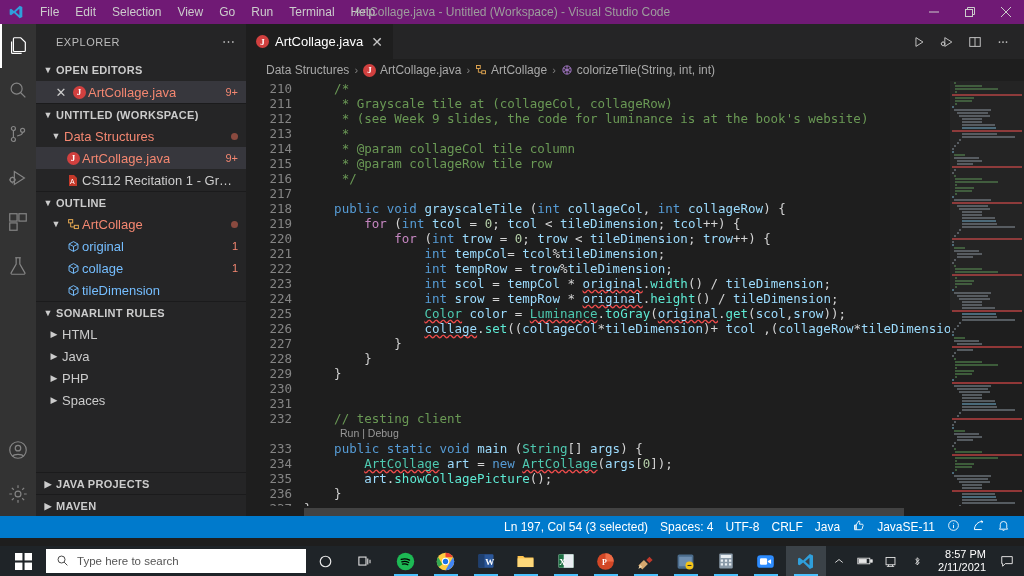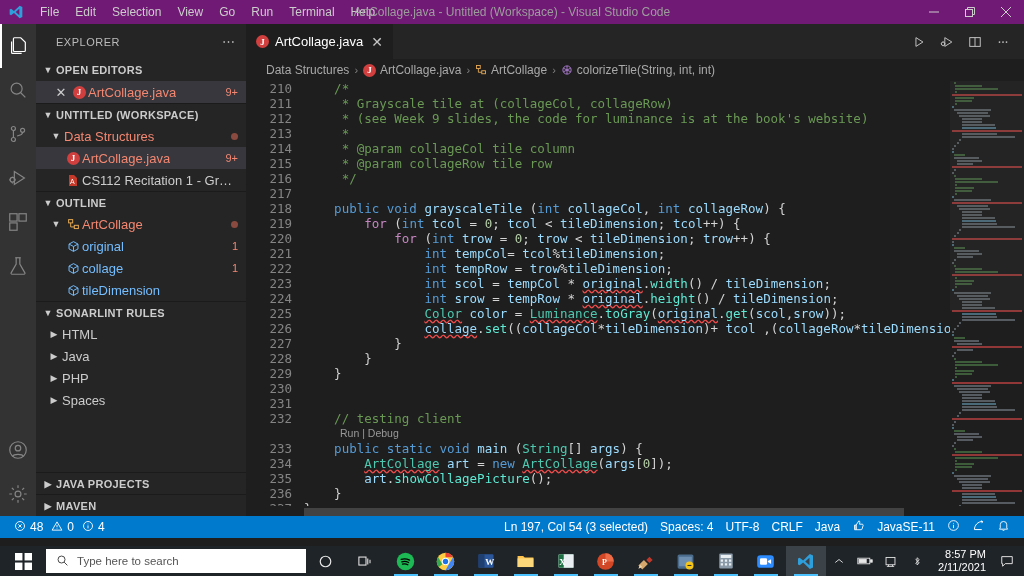--- a/index.html
+++ b/index.html
@@ -655,45 +655,20 @@
         </div>
       </div>
 
       <div class="scroll-h">
         <div class="thumb"></div>
       </div>
     </div>
   </div>
 
   <div class="statusbar">
-    <div class="sb-left">
-      <div class="sb-item">
-        <span>
-          <svg width="12" height="12" viewBox="0 0 16 16" fill="none" stroke="#fff" stroke-width="1.2">
-              <circle cx="8" cy="8" r="6"></circle>
-              <path d="M5.8 5.8l4.4 4.4M10.2 5.8l-4.4 4.4"></path>
-            </svg>
-        </span>
-        <span>48</span>
-        <span style="margin-left:4px">
-          <svg width="12" height="12" viewBox="0 0 16 16" fill="none" stroke="#fff" stroke-width="1.2">
-              <path d="M8 2.5L14.5 13.5h-13z"></path>
-              <path d="M8 6.5v3.2M8 11.4v.6"></path>
-            </svg>
-        </span>
-        <span>0</span>
-        <span style="margin-left:4px">
-          <svg width="12" height="12" viewBox="0 0 16 16" fill="none" stroke="#fff" stroke-width="1.2">
-              <circle cx="8" cy="8" r="6"></circle>
-              <path d="M8 7.2v4M8 4.9v.8"></path>
-            </svg>
-        </span>
-        <span>4</span>
-      </div>
-    </div>
     <div class="sb-right">
       <div class="sb-item">Ln 197, Col 54 (3 selected)</div>
       <div class="sb-item">Spaces: 4</div>
       <div class="sb-item">UTF-8</div>
       <div class="sb-item">CRLF</div>
       <div class="sb-item">Java</div>
       <div class="sb-item">
         <span>
           <svg width="13" height="13" viewBox="0 0 16 16" fill="none" stroke="#fff" stroke-width="1.1">
               <path d="M5 7.5L8.4 2.3c1 .1 1.4.9 1.2 1.9L9.2 6.4h3.4c.9 0 1.3.8 1.1 1.5l-1.3 4.4c-.2.6-.6.9-1.2.9H5z"></path>

